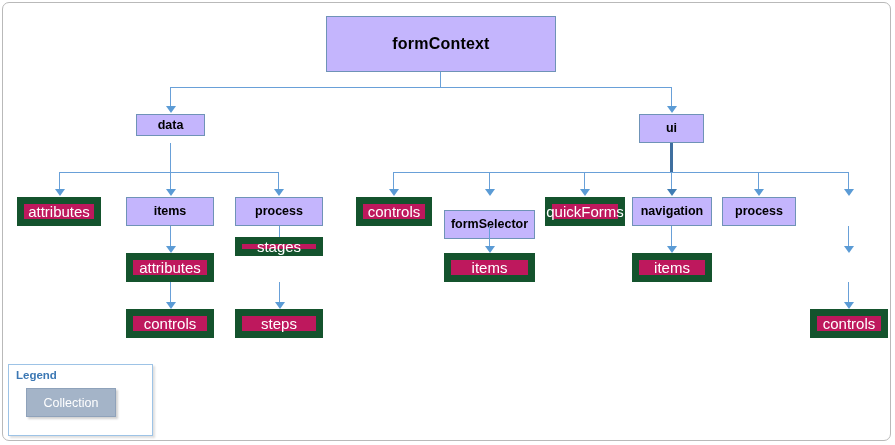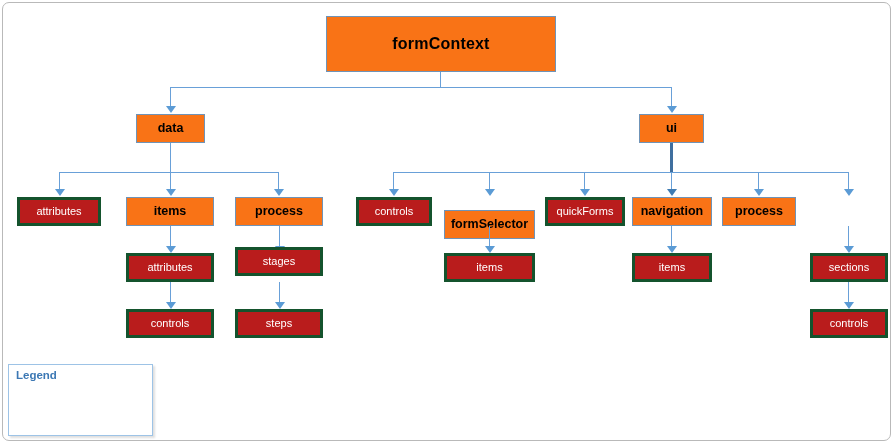--- a/index.html
+++ b/index.html
@@ -27,32 +27,32 @@
   .node{
     position:absolute;
     box-sizing:border-box;
     display:flex;
     align-items:center;
     justify-content:center;
     text-align:center;
     line-height:1.15;
   }
   .node.plain{
-    background:#f97316;
+    background:#c4b5fd;
     border:1px solid #6f93b7;
     color:#000000;
     font-weight:bold;
     font-size:12.5px;
   }
   .node.coll{
-    background:#b91c1c;
-    border:3px solid #14532d;
+    background:#be185d;
+    border:7px solid #14532d;
     color:#ffffff;
     font-weight:normal;
-    font-size:11px;
+    font-size:15px;
   }
   .node.root{
     font-size:15px;
   }
   .root .root-title{
     display:block;
     font-size:16px;
     font-weight:bold;
     letter-spacing:.2px;
   }
@@ -121,21 +121,21 @@
     <span class="root-title">formContext</span>
   </div>
 
   <div class="conn v" style="left:440px;top:72px;width:1px;height:16px;"></div>
   <div class="conn h" style="left:170px;top:87px;width:502px;height:1px;"></div>
   <div class="conn v" style="left:170px;top:87px;width:1px;height:20px;"></div>
   <div class="arrow" style="left:166px;top:106px;"></div>
   <div class="conn v" style="left:671px;top:87px;width:1px;height:20px;"></div>
   <div class="arrow" style="left:667px;top:106px;"></div>
 
-  <div class="node plain" style="left:136px;top:114px;width:69px;height:29px;">
+  <div class="node plain" style="left:136px;top:114px;width:69px;height:22px;">
     <span>data</span>
   </div>
 
   <div class="conn v" style="left:170px;top:143px;width:1px;height:29px;"></div>
   <div class="conn h" style="left:59px;top:172px;width:220px;height:1px;"></div>
 
   <div class="conn v" style="left:59px;top:172px;width:1px;height:18px;"></div>
   <div class="arrow" style="left:55px;top:189px;"></div>
 
   <div class="conn v" style="left:170px;top:172px;width:1px;height:18px;"></div>
@@ -161,21 +161,21 @@
   </div>
 
   <div class="conn v" style="left:170px;top:282px;width:1px;height:21px;"></div>
   <div class="arrow" style="left:166px;top:302px;"></div>
   <div class="node coll" style="left:126px;top:309px;width:88px;height:29px;">
     <span>controls</span>
   </div>
 
   <div class="conn v" style="left:279px;top:226px;width:1px;height:21px;"></div>
   <div class="arrow" style="left:275px;top:246px;"></div>
-  <div class="node coll" style="left:235px;top:247px;width:88px;height:29px;">
+  <div class="node coll" style="left:235px;top:237px;width:88px;height:19px;">
     <span>stages</span>
   </div>
 
   <div class="conn v" style="left:279px;top:282px;width:1px;height:21px;"></div>
   <div class="arrow" style="left:275px;top:302px;"></div>
   <div class="node plain" style="left:639px;top:114px;width:65px;height:29px;">
     <span>ui</span>
   </div>
 
   <div class="node coll" style="left:235px;top:309px;width:88px;height:29px;">
@@ -226,26 +226,26 @@
   </div>
 
   <div class="conn v" style="left:671px;top:226px;width:1px;height:21px;"></div>
   <div class="arrow" style="left:667px;top:246px;"></div>
   <div class="node coll" style="left:632px;top:253px;width:80px;height:29px;">
     <span>items</span>
   </div>
 
   <div class="conn v" style="left:848px;top:226px;width:1px;height:21px;"></div>
   <div class="arrow" style="left:844px;top:246px;"></div>
-  <div class="node coll" style="left:810px;top:253px;width:78px;height:29px;">
-    <span>sections</span>
-  </div>
   <div class="conn v" style="left:848px;top:282px;width:1px;height:21px;"></div>
   <div class="arrow" style="left:844px;top:302px;"></div>
   <div class="node coll" style="left:810px;top:309px;width:78px;height:29px;">
     <span>controls</span>
   </div>
 
   <div id="legend">
     <div id="legend-title">Legend</div>
+    <div id="legend-swatch">
+      <span>Collection</span>
+    </div>
   </div>
 
 </div>
 
 </body></html>

